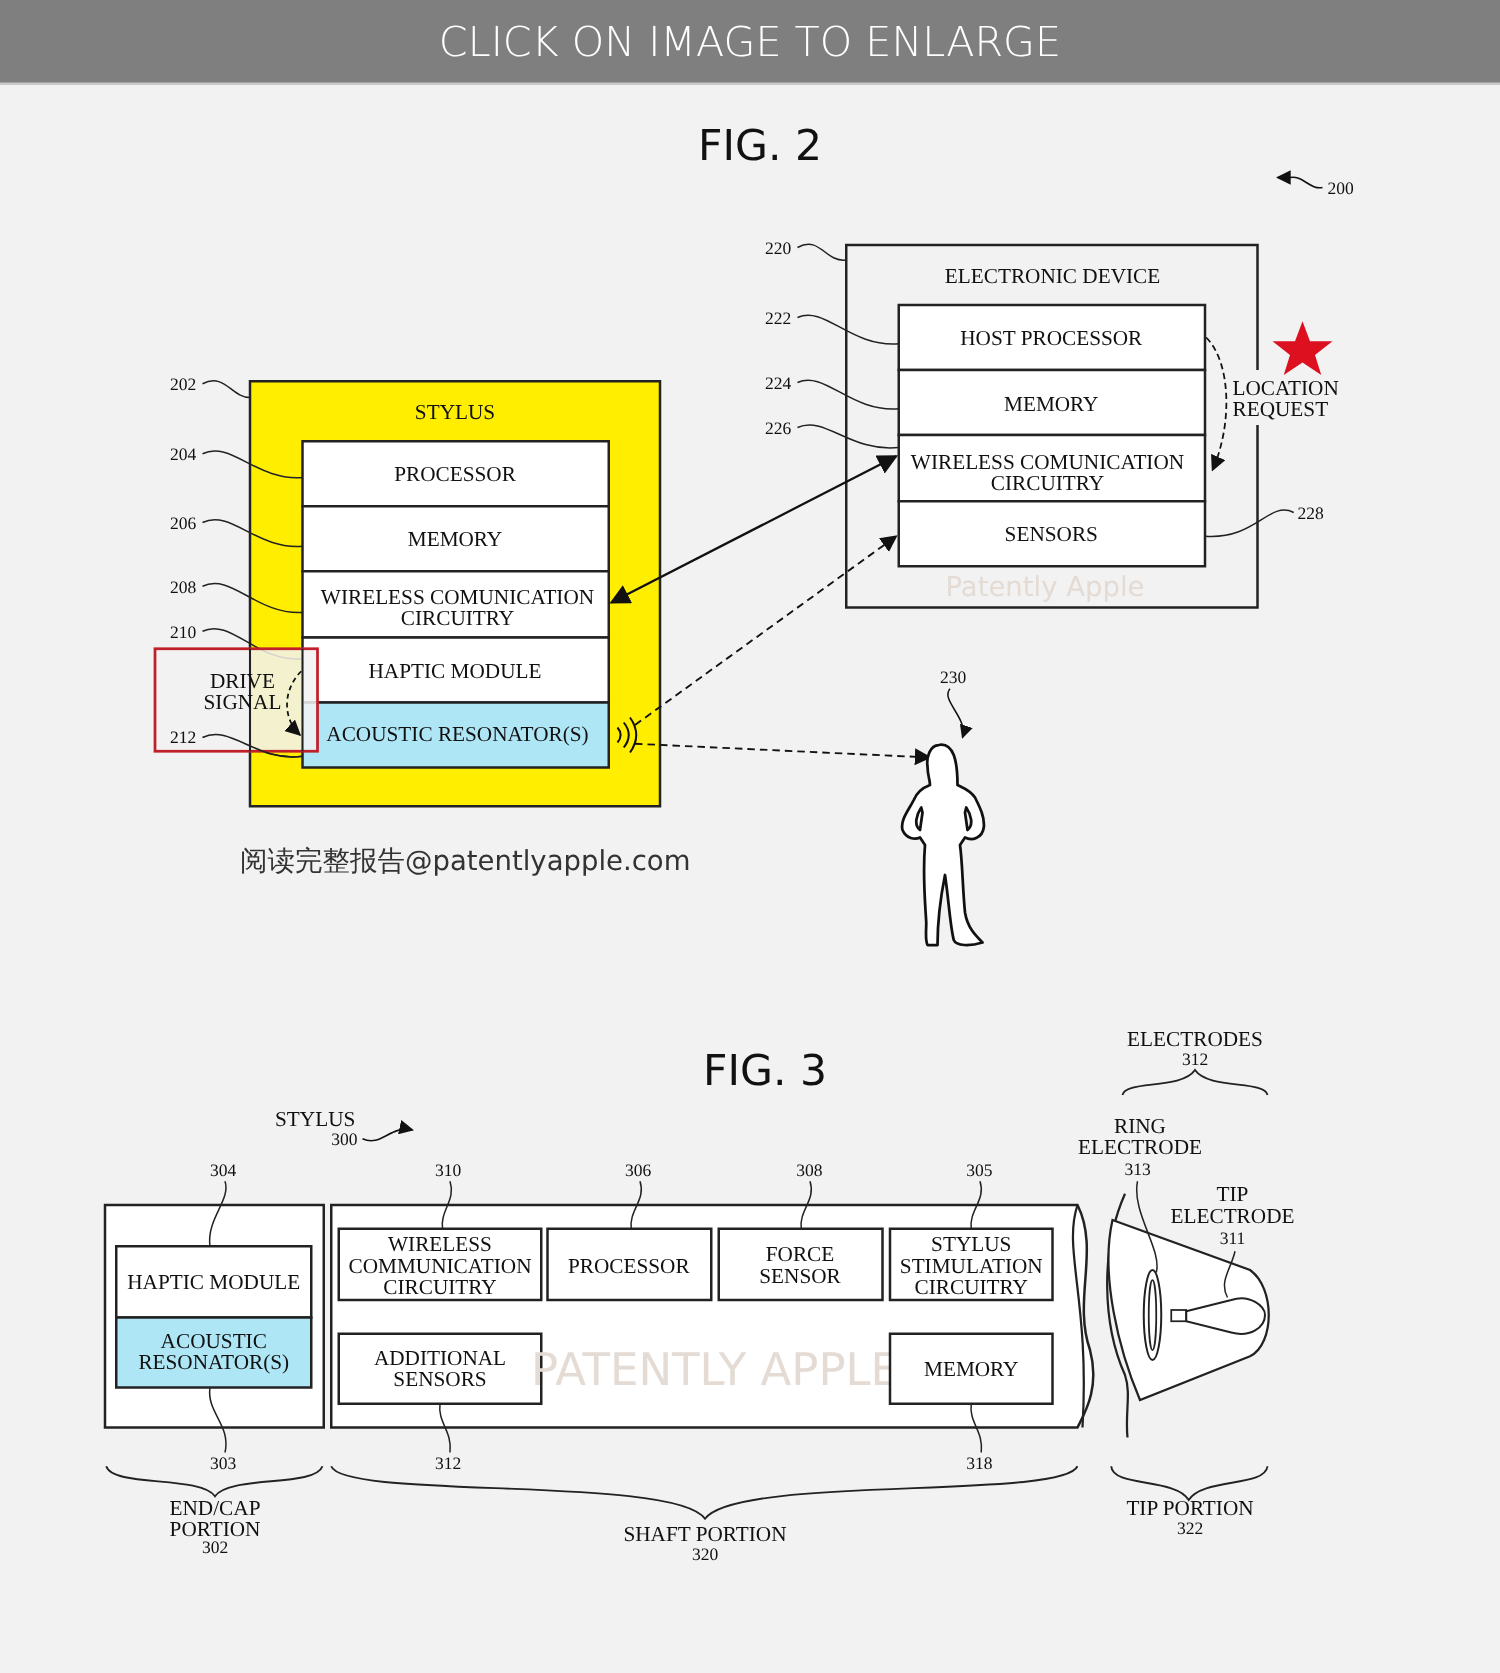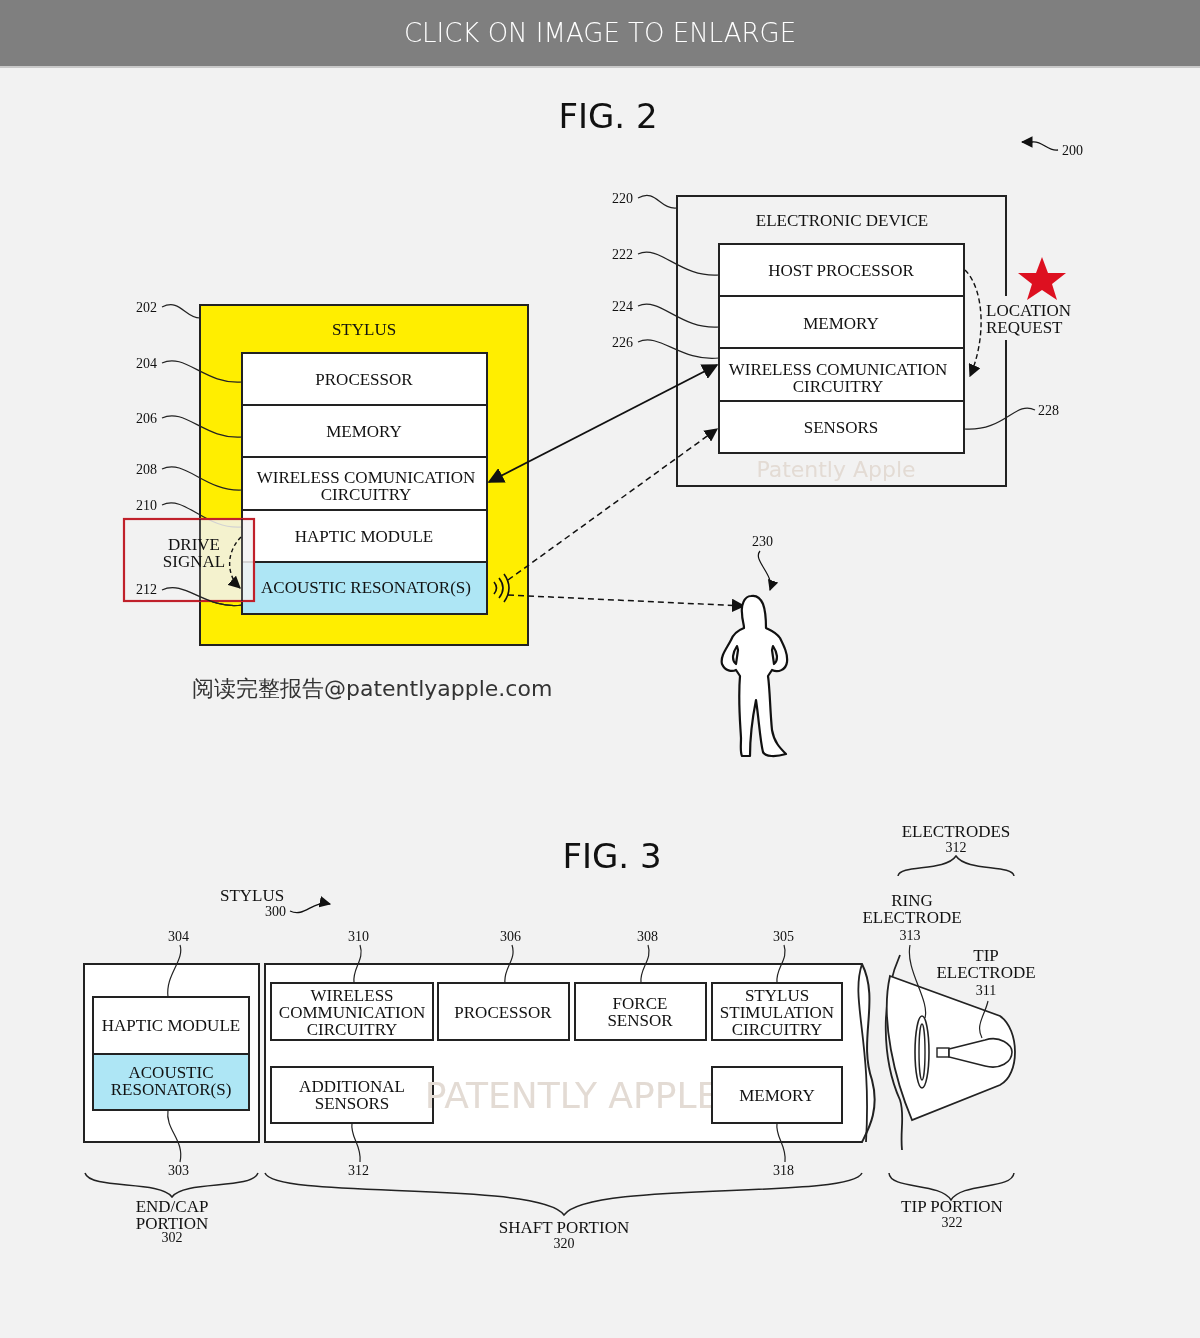--- a/index.html
+++ b/index.html
@@ -1,18 +1,18 @@
 <!DOCTYPE html>
 <html><head>
 <meta charset="utf-8">
 <style>
   html,body{margin:0;padding:0;}
   body{width:1200px;height:1338px;background:#f2f2f2;position:relative;overflow:hidden;font-family:"Liberation Serif",serif;}
   .banner{position:absolute;left:0;top:0;width:1200px;height:66px;background:#7f7f7f;border-bottom:2px solid #c9c9c9;display:flex;align-items:center;justify-content:center;}
-  .banner span{color:#fff;font-family:"DejaVu Sans",sans-serif;font-size:26px;letter-spacing:0px;font-weight:300;}
+  .banner span{color:#fff;font-family:"DejaVu Sans",sans-serif;font-size:33px;letter-spacing:0px;font-weight:300;}
   svg{position:absolute;left:0;top:0;}
   .serif{font-family:"Liberation Serif",serif;fill:#111;}
   .fig{font-family:"DejaVu Sans",sans-serif;fill:#111;font-size:34px;}
   .wm{font-family:"DejaVu Sans",sans-serif;fill:#e3dbd4;}
   .cn{font-family:"DejaVu Sans",sans-serif;fill:#333;font-size:22px;}
 </style>
 </head>
 <body>
 
 <div class="banner">

